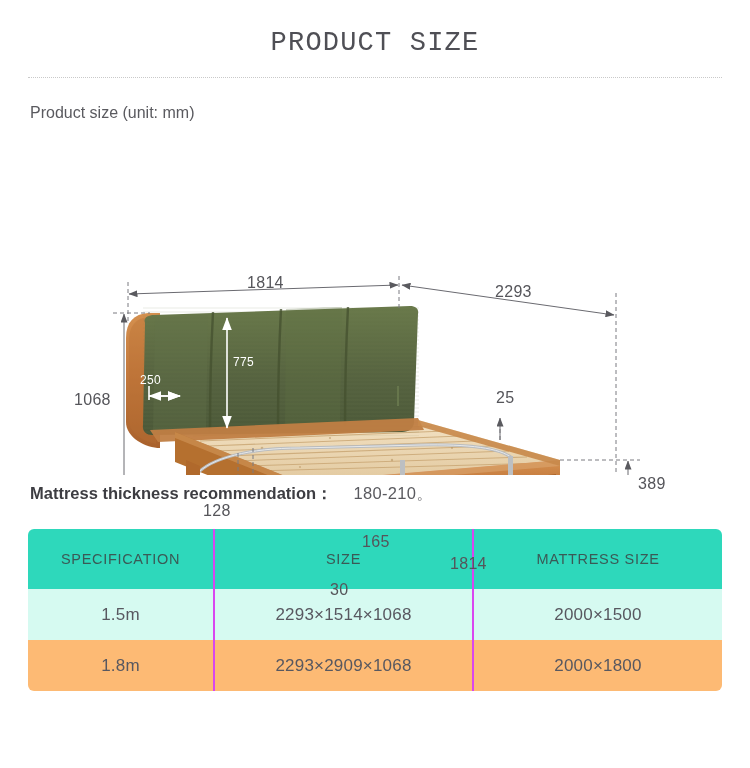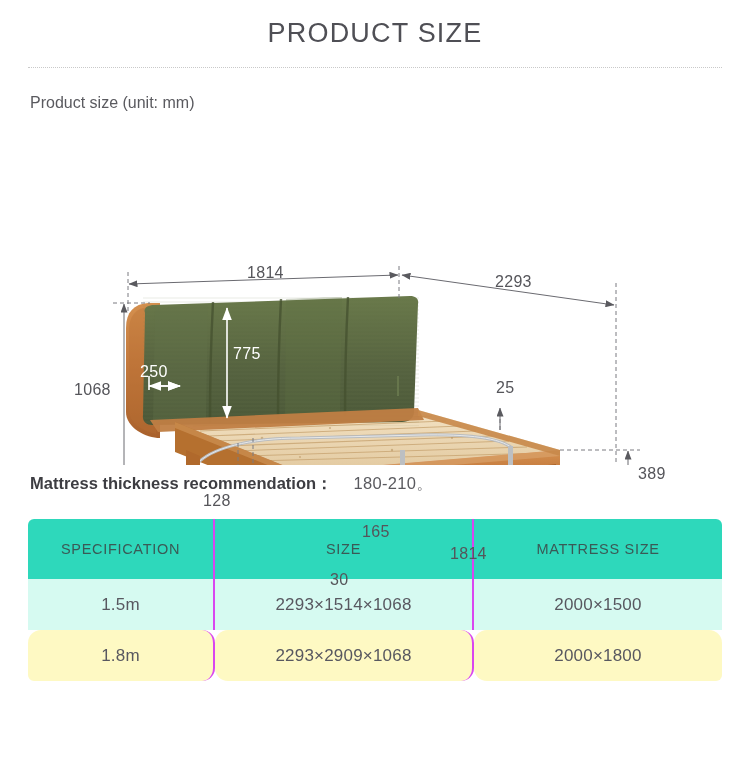--- a/index.html
+++ b/index.html
@@ -18,22 +18,23 @@
   }
 
   
   .page-title {
     text-align: center;
     font-size: 27px;
     font-weight: 400;
     letter-spacing: 1.2px;
     color: #4f4f55;
     padding-top: 16px;
-    margin: 0;
+    margin: 10px;
     line-height: 34px;
+    font-family: Liberation Mono, monospace;
   }
   .divider {
     margin: 17px 28px 0 28px;
     height: 0;
     border-top: 1px dotted #c9c9c9;
   }
   .subtitle {
     margin: 26px 0 0 30px;
     font-size: 16px;
     color: #5a5a5f;
@@ -55,21 +56,21 @@
   .dim-label {
     position: absolute;
     font-family: "Liberation Sans", sans-serif;
     font-size: 15px;
     color: #55555a;
     white-space: nowrap;
     letter-spacing: .3px;
   }
   .dim-label.white {
     color: #ffffff;
-    font-size: 16px;
+    font-size: 12px;
   }
   .dim-label.big {
     font-size: 16px;
   }
 
   
   .mattress-rec {
     margin: 8px 0 0 30px;
     font-size: 16.5px;
     color: #3d3d42;
@@ -102,21 +103,21 @@
   .size-table thead th {
     background: #2ed8bb;
     color: #3a5a56;
     font-size: 14.5px;
     letter-spacing: .7px;
     height: 58px;
   }
   .size-table thead th:first-child { border-top-left-radius: 6px; }
   .size-table thead th:last-child  { border-top-right-radius: 6px; }
   .size-table tbody tr.row-a td { background: #d6faf1; }
-  .size-table tbody tr.row-b td { background: #fef9c3; border-radius: 13px; }
+  .size-table tbody tr.row-b td { background: #fdba74; }
   .size-table tbody td {
     height: 49px;
     font-size: 17px;
     color: #585860;
     letter-spacing: .2px;
   }
   .size-table tbody tr:last-child td:first-child { border-bottom-left-radius: 6px; }
   .size-table tbody tr:last-child td:last-child  { border-bottom-right-radius: 6px; }
   .col-spec { width: 183px; }
   .col-size { width: 255px; }

